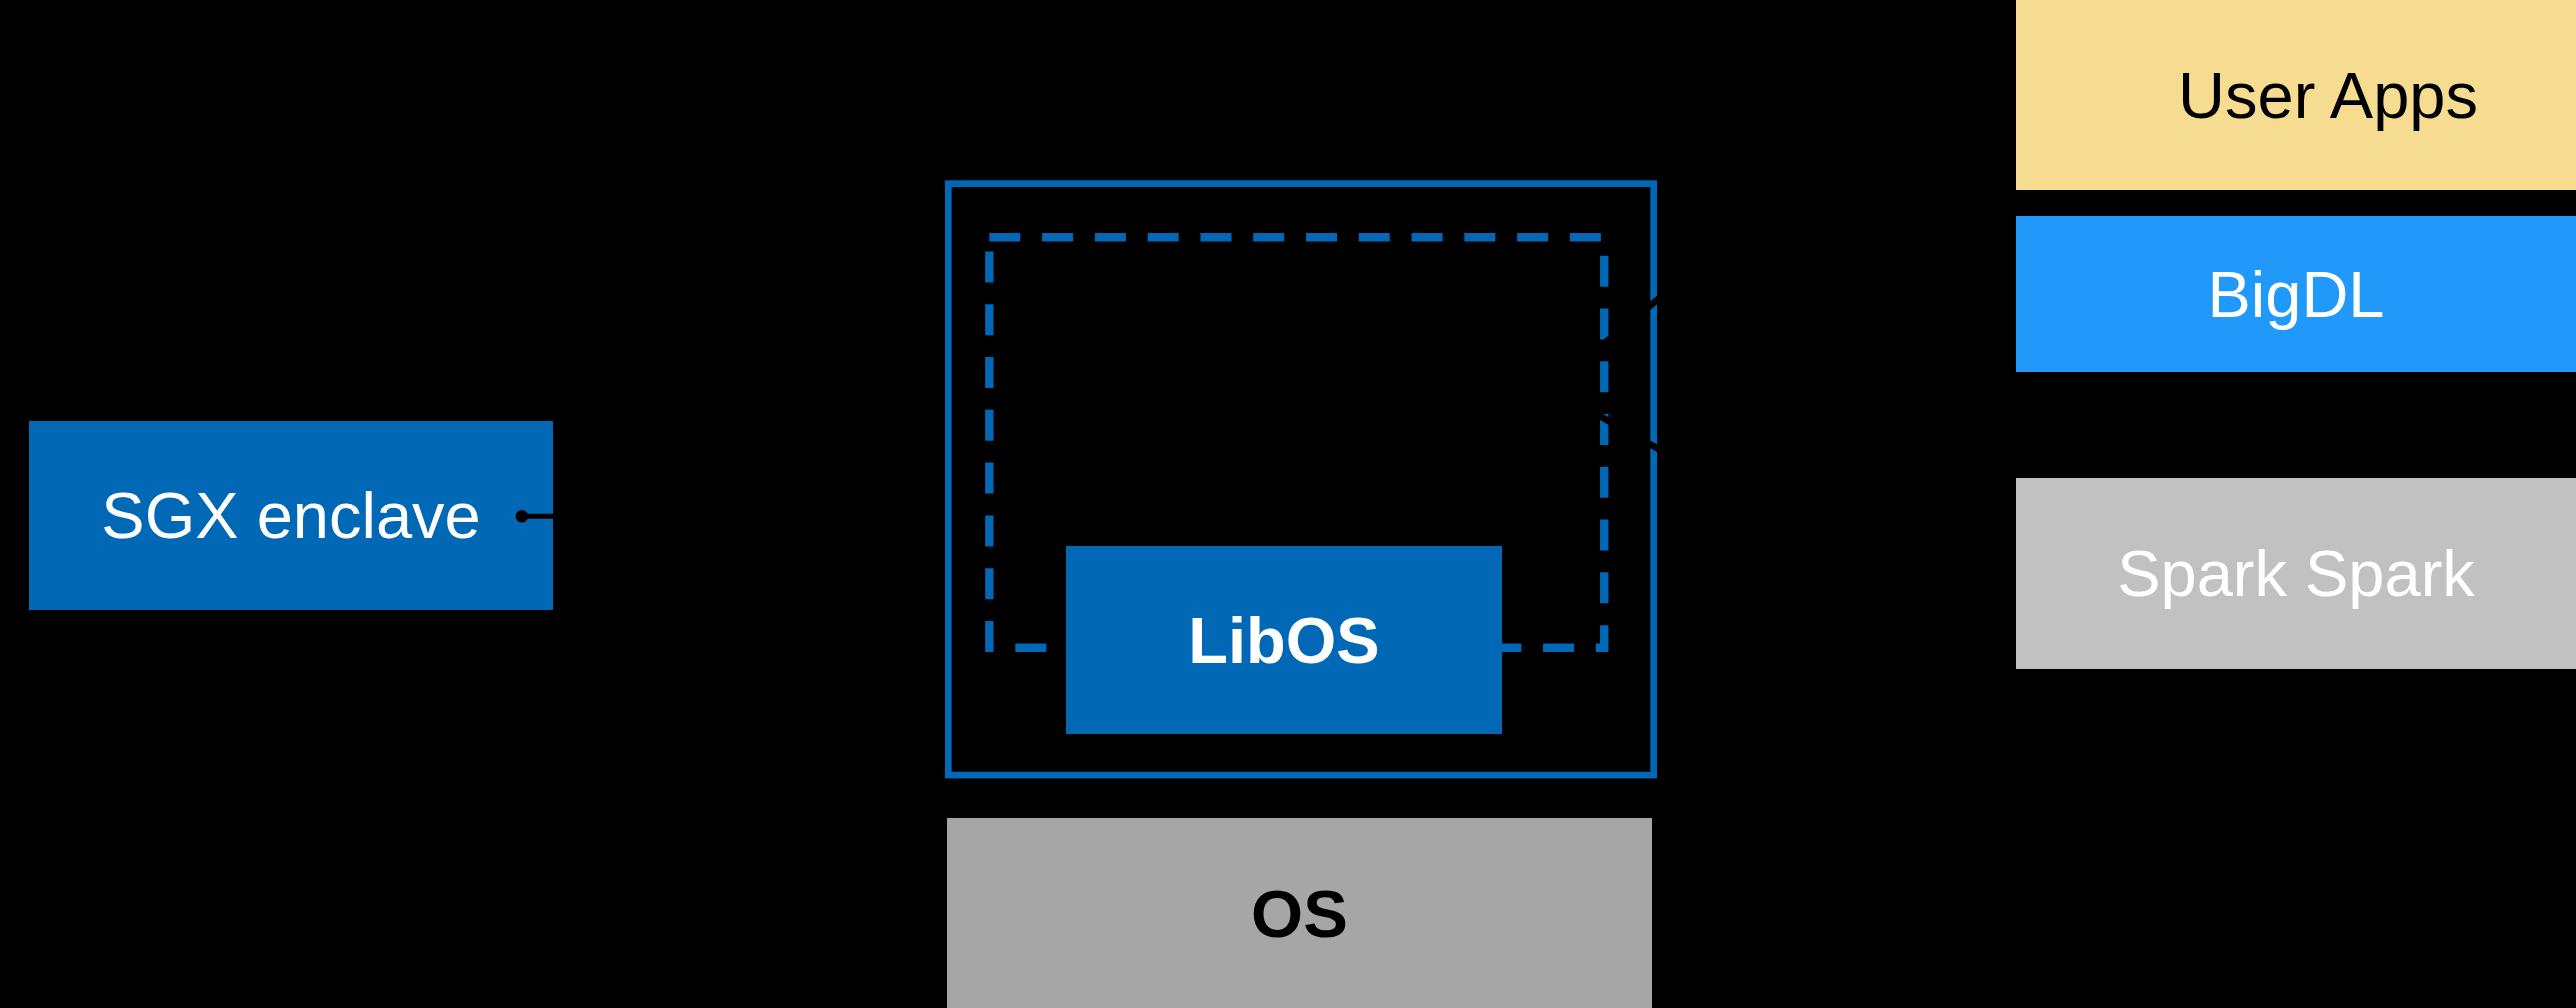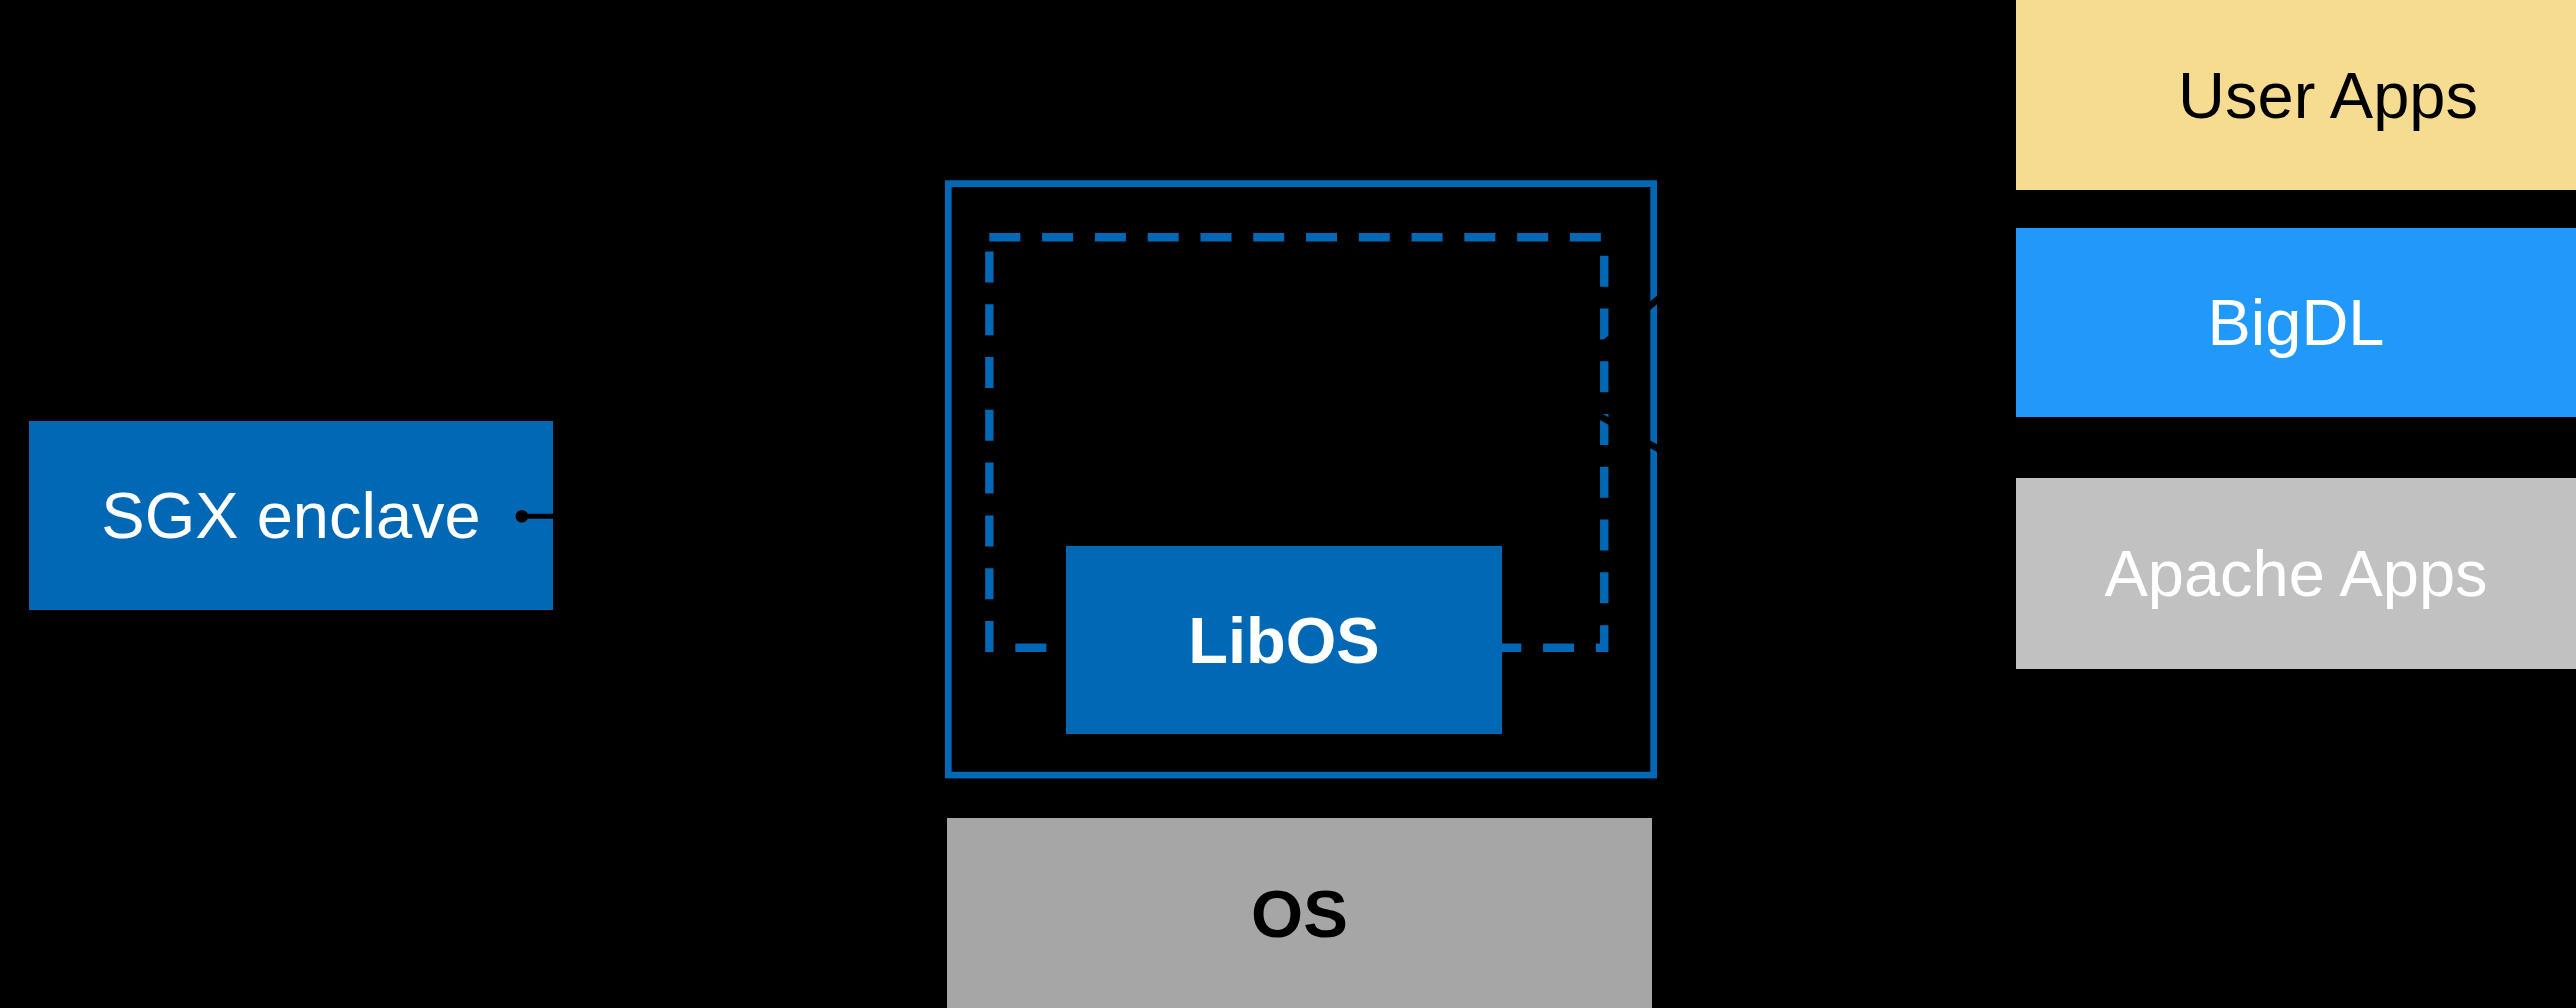--- a/index.html
+++ b/index.html
@@ -43,21 +43,21 @@
   .bright-blue-box{ background: #2199fa; color: #ffffff; }
   .spark-gray-box { background: #c1c1c1; color: #ffffff; }
   .os-gray-box    { background: #a6a6a6; color: #000000; }
 
   
   #sgx-box   { left: 0px;    top: 421px; width: 524px; height: 189px; }
   #app-box   { left: 1028px; top: 293px; width: 521px; height: 190px; }
   #libos-box { left: 1037px; top: 546px; width: 436px; height: 188px; font-weight: bold; }
   #os-box    { left: 947px; top: 818px; width: 705px; height: 190px; font-weight: bold; font-size: 67px; }
   #userapps-box { left: 2016px; top: 0px;   width: 560px; height: 190px; }
-  #bigdl-box    { left: 2016px; top: 228px; width: 560px; height: 189px; }
+  #bigdl-box    { left: 2016px; top: 216px; width: 560px; height: 156px; }
   #spark-box    { left: 2016px; top: 478px; width: 560px; height: 191px; }
 
   .enclave-border { fill: none; stroke: #0068b5; }
   .connector { stroke: #000000; }
   .connector-dot { fill: #000000; stroke: none; }
   .connector-arrowhead { fill: #000000; stroke: none; }
 </style>
 </head>
 <body>
 
@@ -83,21 +83,21 @@
 
   <div id="userapps-box" class="node yellow-box">
     <span>User Apps</span>
   </div>
 
   <div id="bigdl-box" class="node bright-blue-box">
     <span>BigDL</span>
   </div>
 
   <div id="spark-box" class="node spark-gray-box">
-    <span>Apache Apps</span>
+    <span>Spark Spark</span>
   </div>
 
   <svg id="overlay" class="layer" viewBox="0 0 3075 1204">
 
     <line class="connector" x1="630" y1="616" x2="1104" y2="616" stroke-width="6"></line>
     <polygon class="connector-arrowhead" points="1122,616 1096,603 1096,629"></polygon>
     <circle class="connector-dot" cx="623" cy="616" r="7.5"></circle>
 
     <line class="connector" x1="2402" y1="10" x2="1850" y2="463" stroke-width="8"></line>
     <line class="connector" x1="2402" y1="772" x2="1850" y2="463" stroke-width="8"></line>

